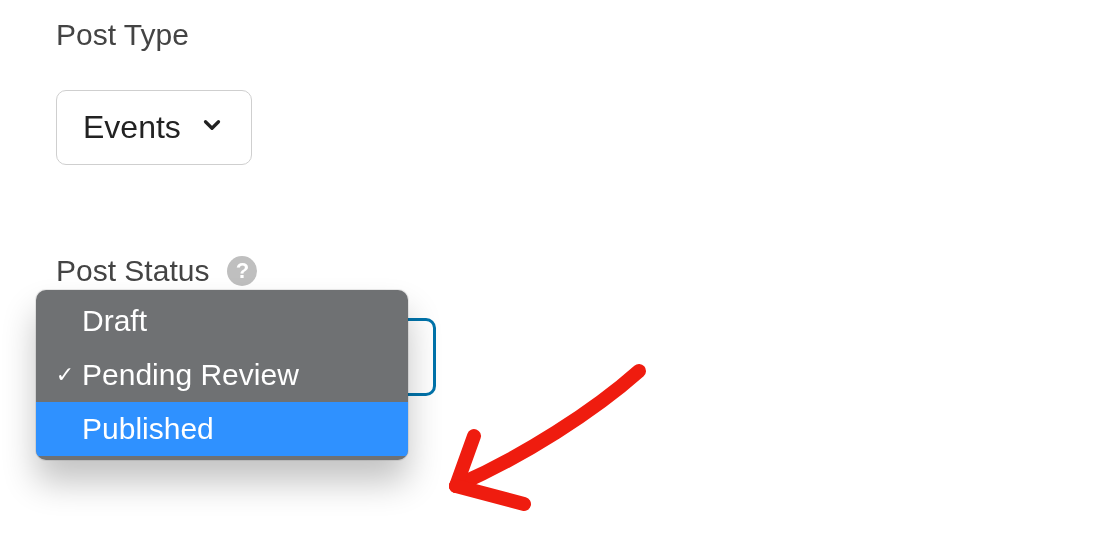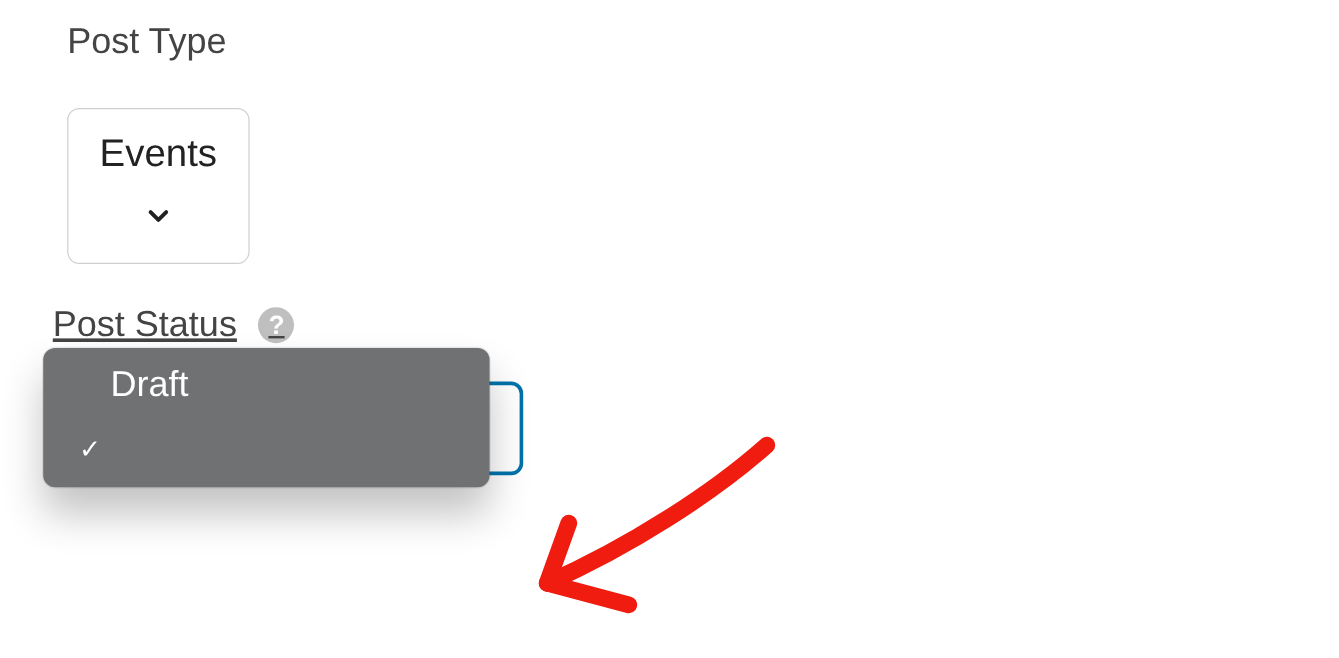--- a/index.html
+++ b/index.html
@@ -34,27 +34,25 @@
     border: 1px solid #cfcfcf;
     border-radius: 10px;
     padding: 18px 26px;
     font-size: 32px;
     color: #222;
     display: flex;
     align-items: center;
     gap: 18px;
     background: #fff;
     cursor: pointer;
-    flex-direction: column;
   }
   .label-post-status {
     position: absolute;
-    left: 44px;
+    left: 56px;
     top: 254px;
-    text-decoration: underline;
   }
   .help-badge {
     width: 30px;
     height: 30px;
     border-radius: 50%;
     background: #bfbfbf;
     color: #fff;
     font-size: 22px;
     font-weight: 700;
     display: flex;
@@ -82,21 +80,21 @@
     background: #6f7173;
     border-radius: 10px;
     box-shadow: 0 22px 34px rgba(0,0,0,0.24), 0 0 0 1px rgba(0,0,0,0.08);
     overflow: hidden;
     padding: 4px 0;
   }
   .dropdown-item {
     display: flex;
     align-items: center;
     height: 54px;
-    padding-left: 26px;
+    padding-left: 16px;
     font-size: 30px;
     color: #ffffff;
     cursor: pointer;
   }
   .dropdown-item.highlight {
     background: #2f91ff;
   }
   .check-col {
     width: 26px;
     text-align: center;
@@ -137,20 +135,25 @@
 
 <div class="select-post-status-closed"></div>
 
 <div class="dropdown">
   <div class="dropdown-item">
     <span class="check-col"></span>
     <span class="item-label">Draft</span>
   </div>
   <div class="dropdown-item">
     <span class="check-col">✓</span>
+    <span class="item-label">Pending Review</span>
+  </div>
+  <div class="dropdown-item highlight">
+    <span class="check-col"></span>
+    <span class="item-label">Published</span>
   </div>
 </div>
 
 <svg class="annotation-arrow" viewBox="0 0 230 170">
   <g fill="none" stroke="#ef1c0f" stroke-width="14" stroke-linecap="round" stroke-linejoin="round">
 
     <path d="M 205 15 C 160 55, 90 100, 22 130"></path>
 
     <path d="M 22 130 L 40 80"></path>
     <path d="M 22 130 L 90 148"></path>

